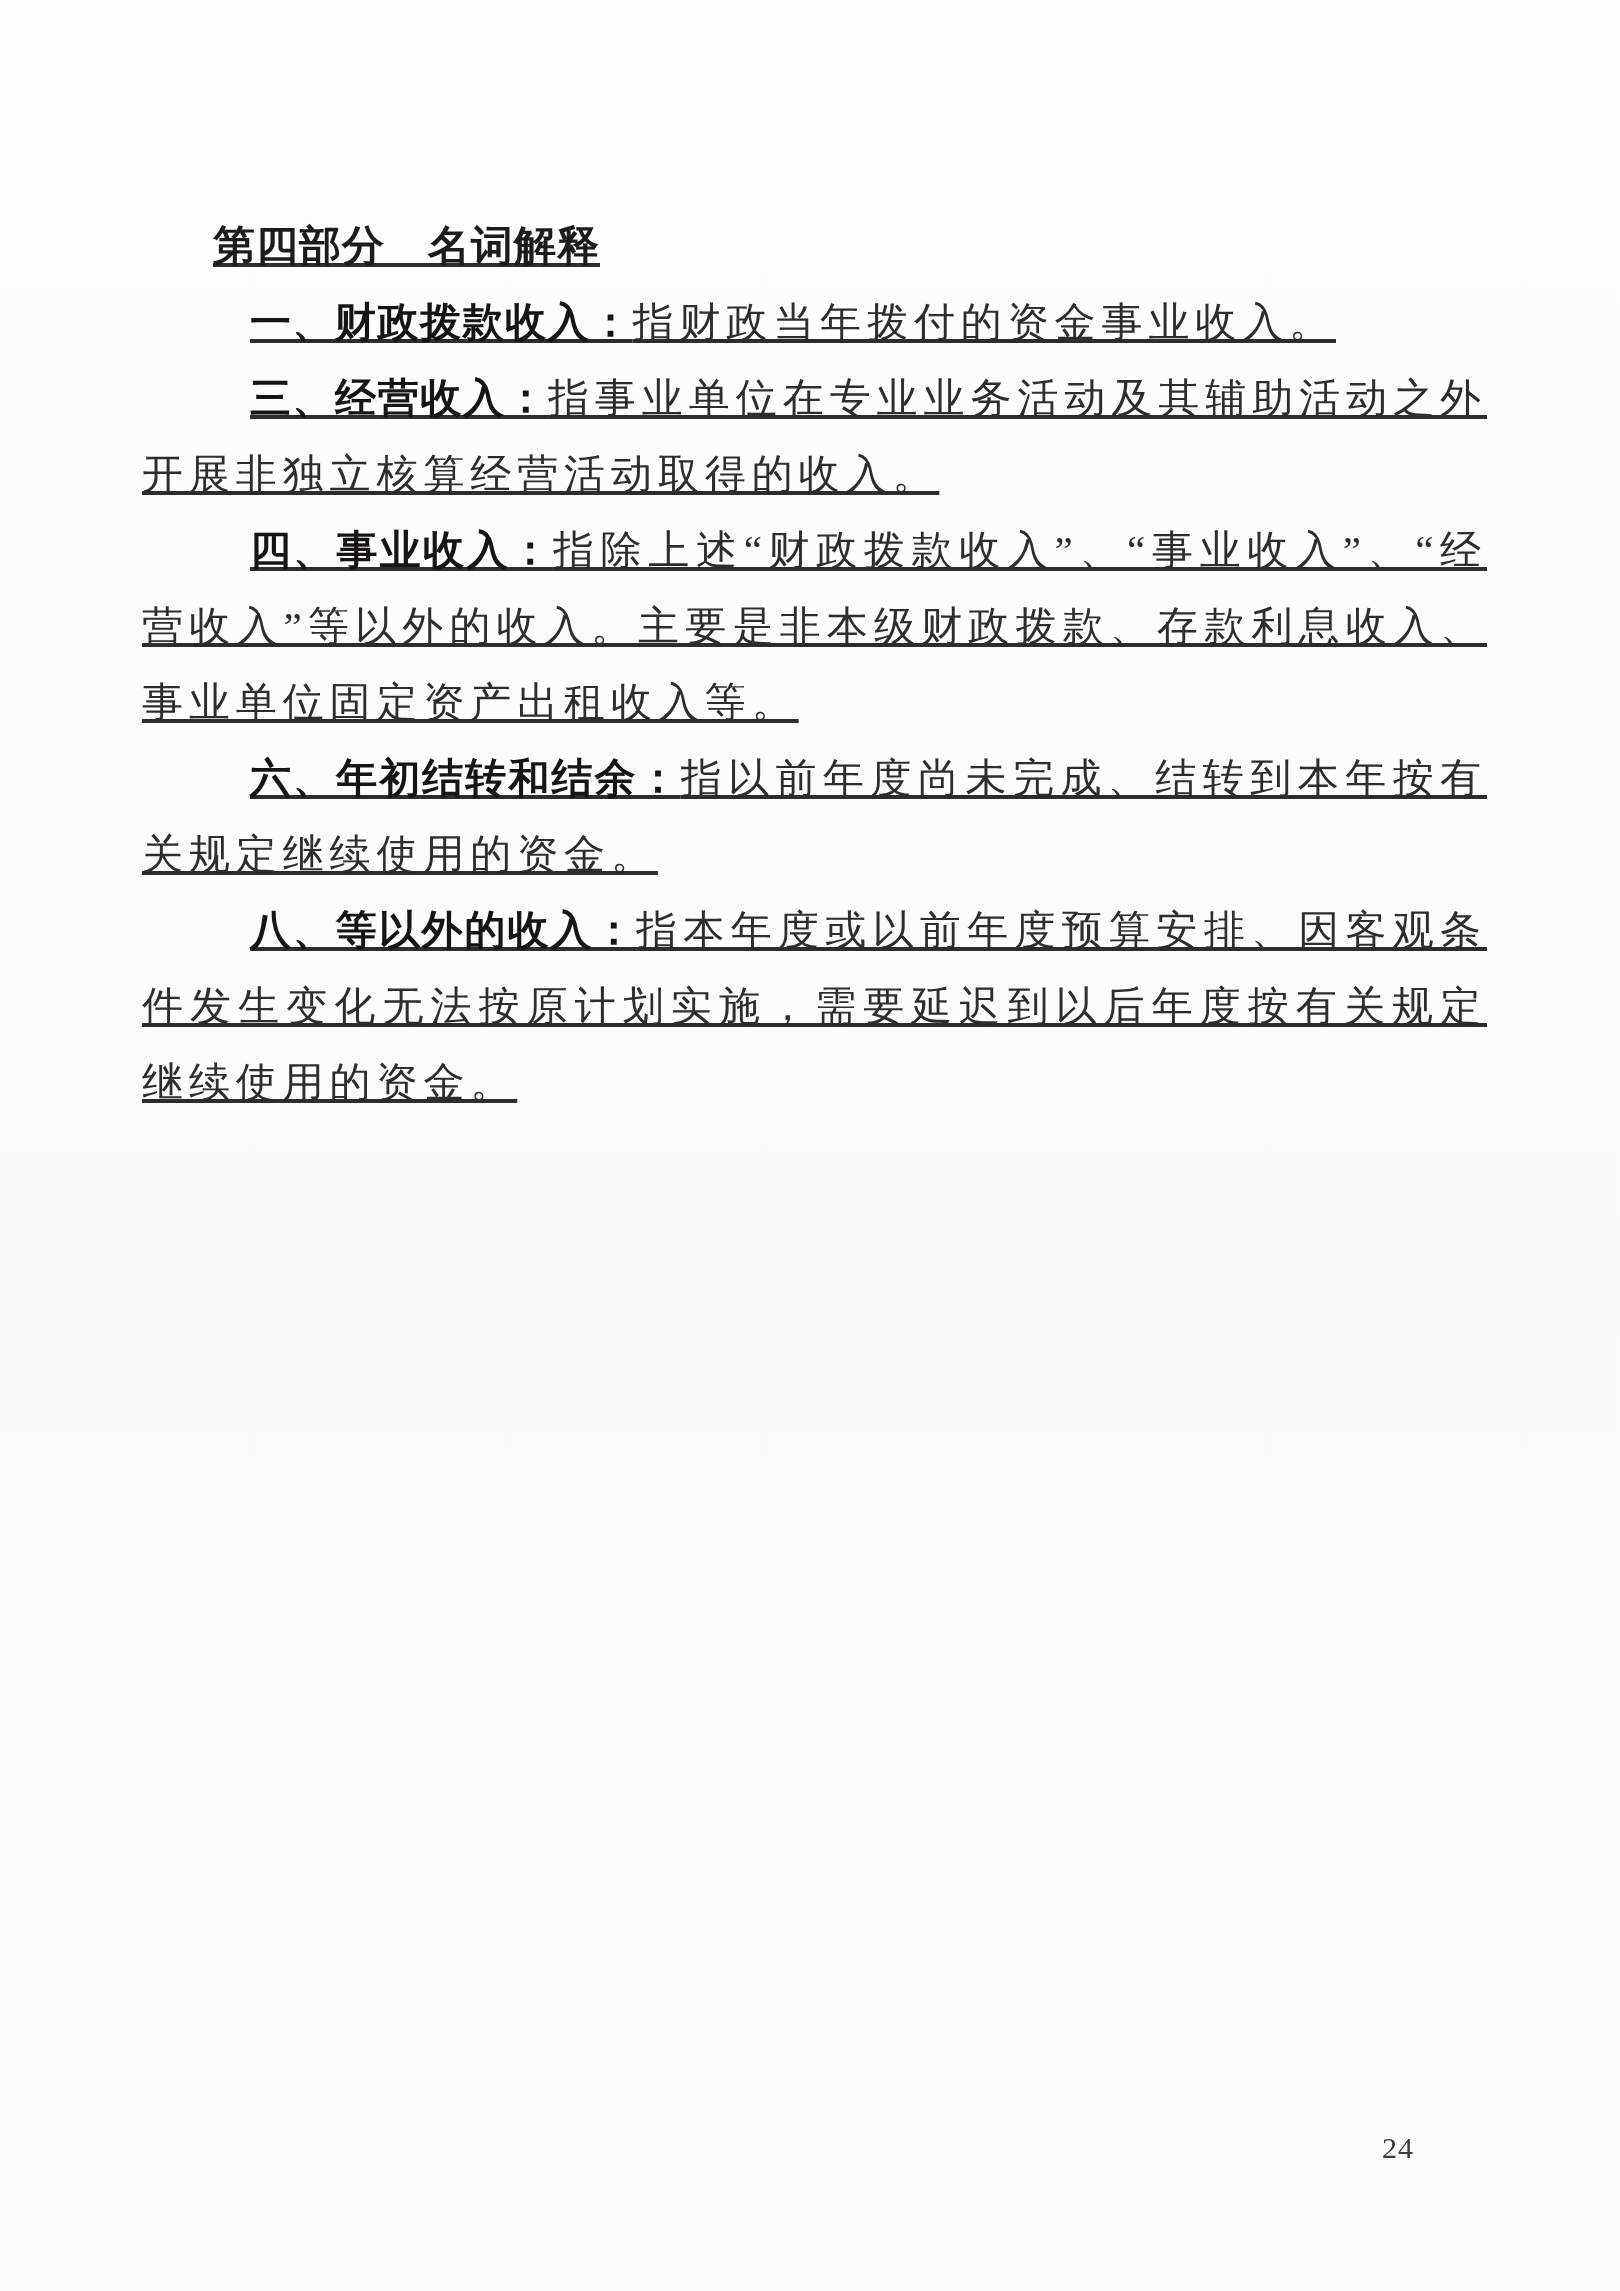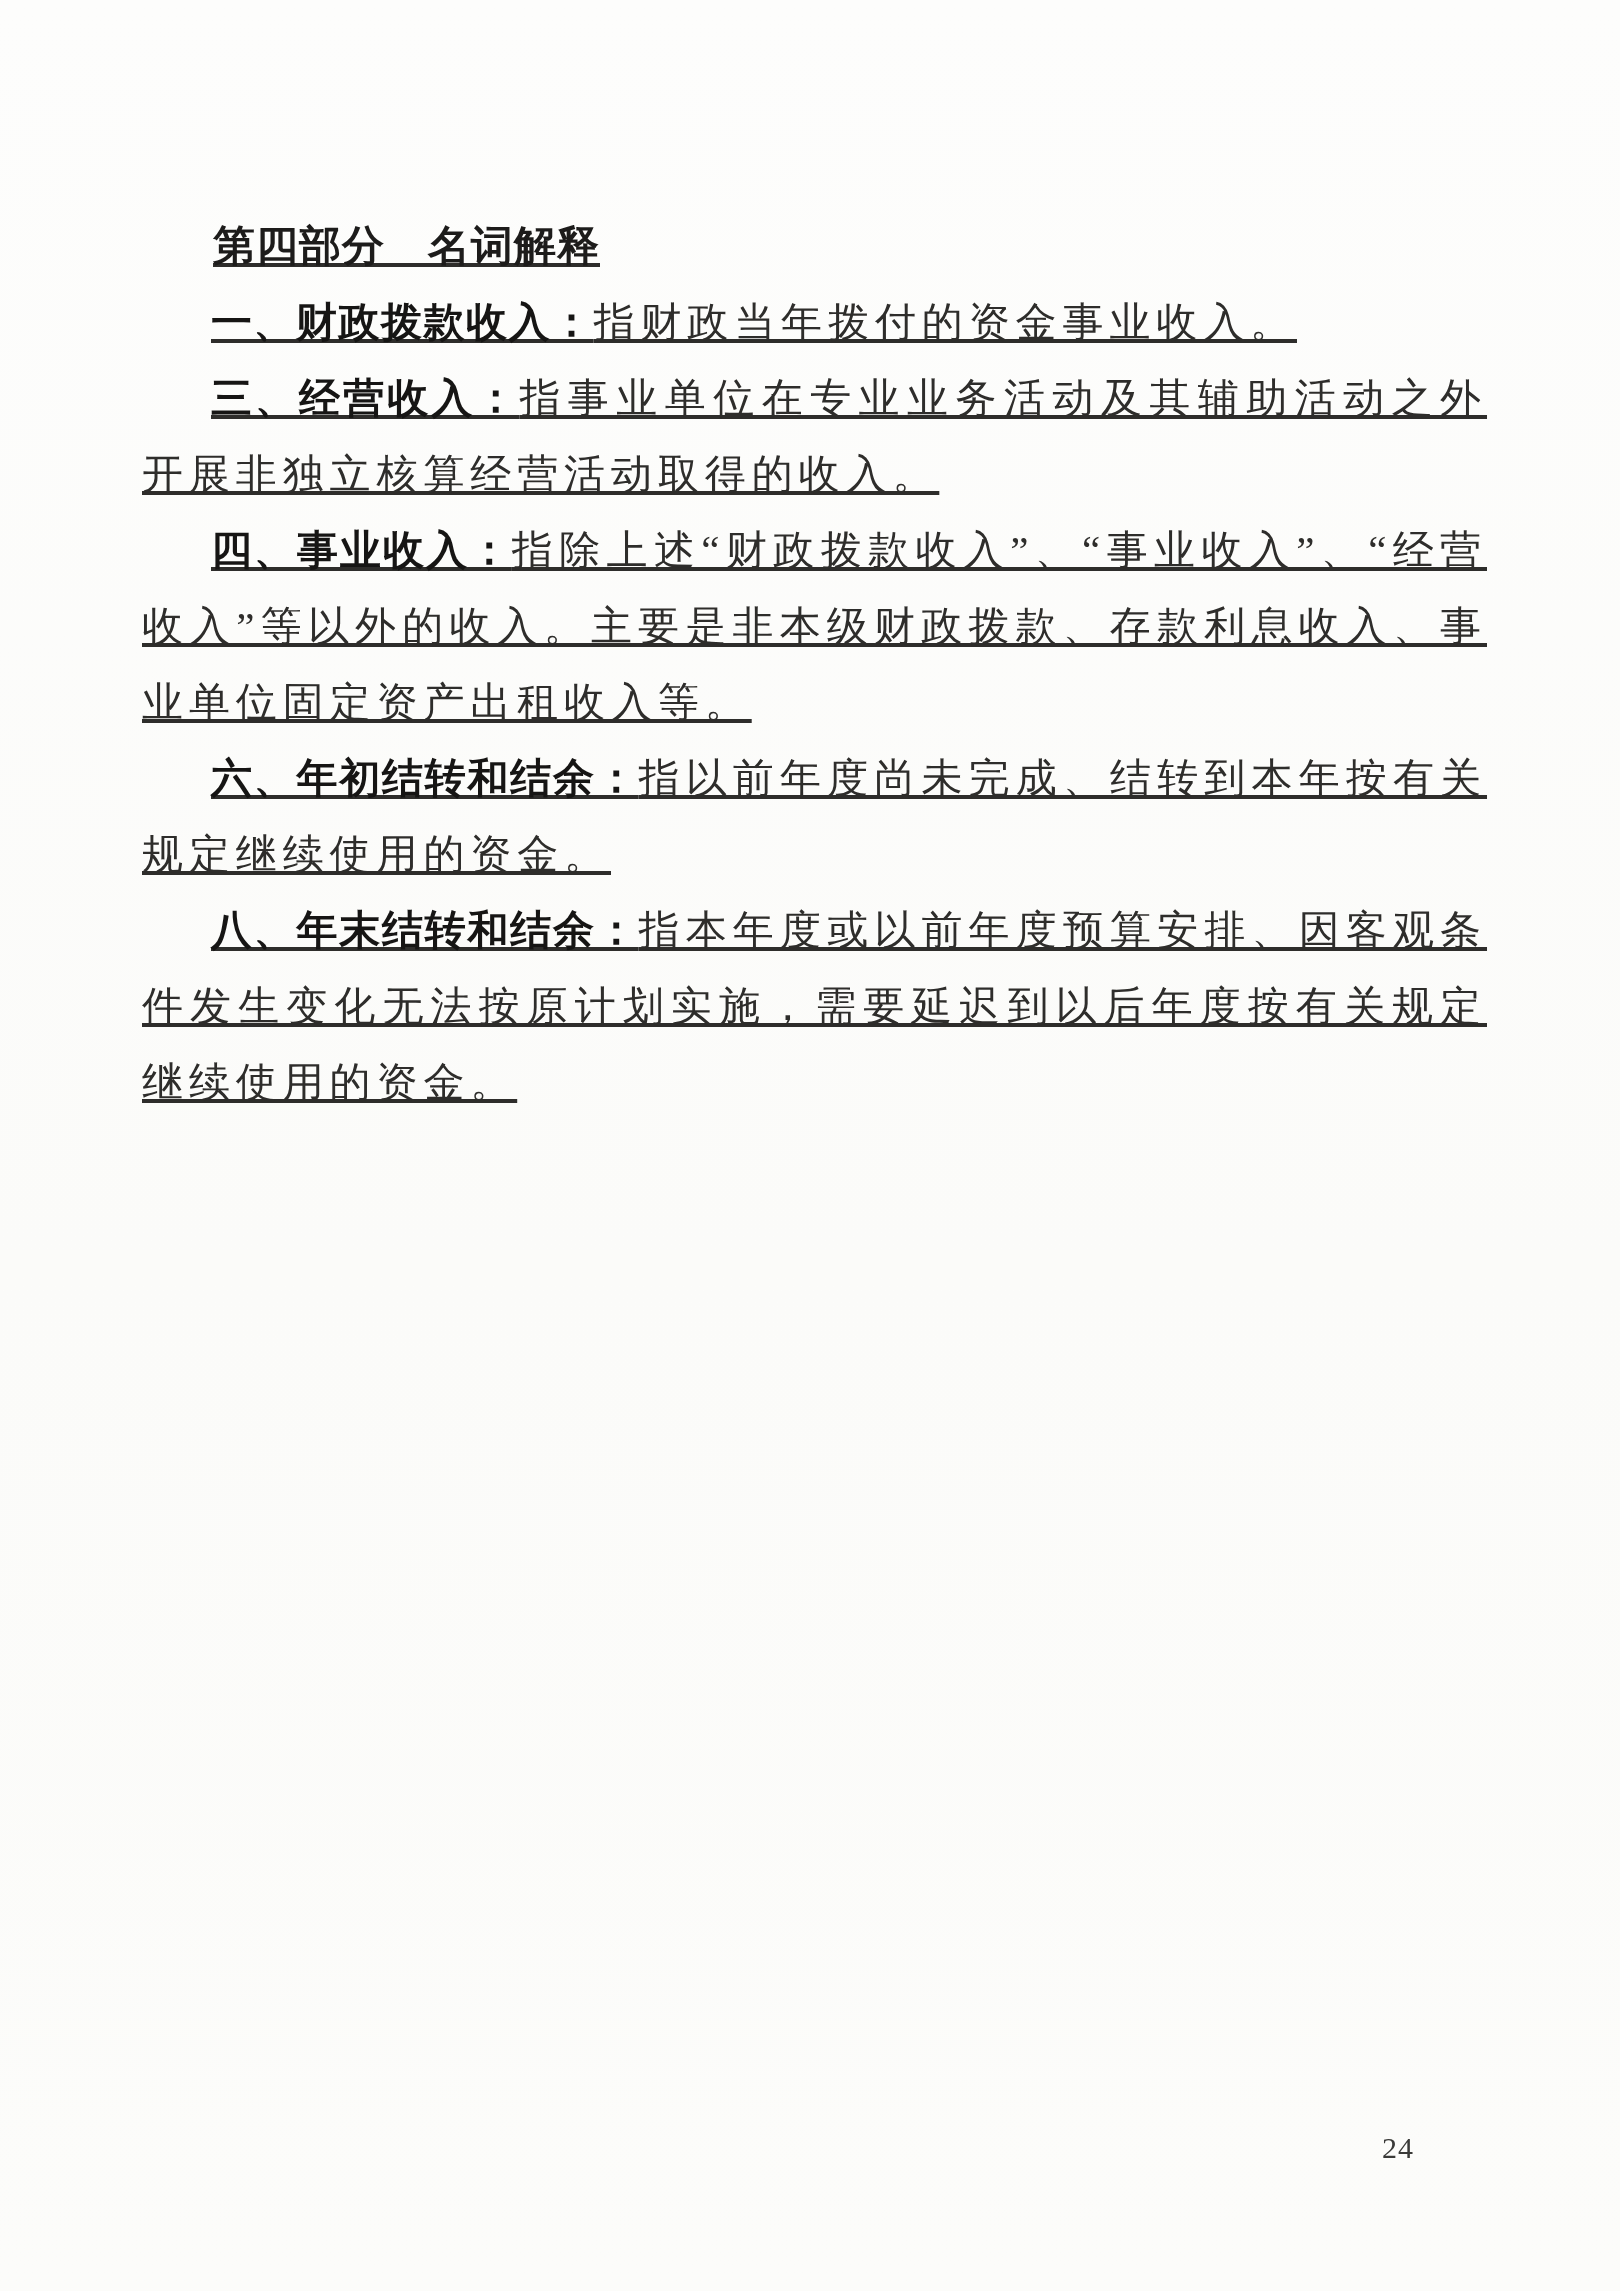--- a/index.html
+++ b/index.html
@@ -43,20 +43,21 @@
     letter-spacing: 5.9px;
     text-indent: 69px;
     text-align: justify;
     color: #2e2d2b;
   }
   .item .lead {
     font-weight: 700;
     letter-spacing: 1.5px;
     color: #161514;
     font-family: "Liberation Sans", "Liberation Serif", sans-serif;
+    margin-left: 39px;
   }
   .page-number {
     position: absolute;
     left: 1382px;
     top: 2131px;
     font-size: 30px;
     line-height: 33px;
     letter-spacing: 1px;
     color: #3a3a38;
   }
@@ -73,20 +74,20 @@
 
 
     <p class="item"><span class="lead">三、经营收入：</span><span class="body">指事业单位在专业业务活动及其辅助活动之外开展非独立核算经营活动取得的收入。</span></p>
 
     <p class="item"><span class="lead">四、事业收入：</span><span class="body">指除上述“财政拨款收入”、“事业收入”、“经营收入”等以外的收入。主要是非本级财政拨款、存款利息收入、事业单位固定资产出租收入等。</span></p>
 
 
     <p class="item"><span class="lead">六、年初结转和结余：</span><span class="body">指以前年度尚未完成、结转到本年按有关规定继续使用的资金。</span></p>
 
 
-    <p class="item"><span class="lead">八、年末结转和结余：</span><span class="body">指本年度或以前年度预算安排、因客观条件发生变化无法按原计划实施，需要延迟到以后年度按有关规定继续使用的资金。</span></p>
+    <p class="item"><span class="lead">八、等以外的收入：</span><span class="body">指本年度或以前年度预算安排、因客观条件发生变化无法按原计划实施，需要延迟到以后年度按有关规定继续使用的资金。</span></p>
 
 
   </div>
 
   <div class="page-number">24</div>
 </div>
 
 
 </body></html>

